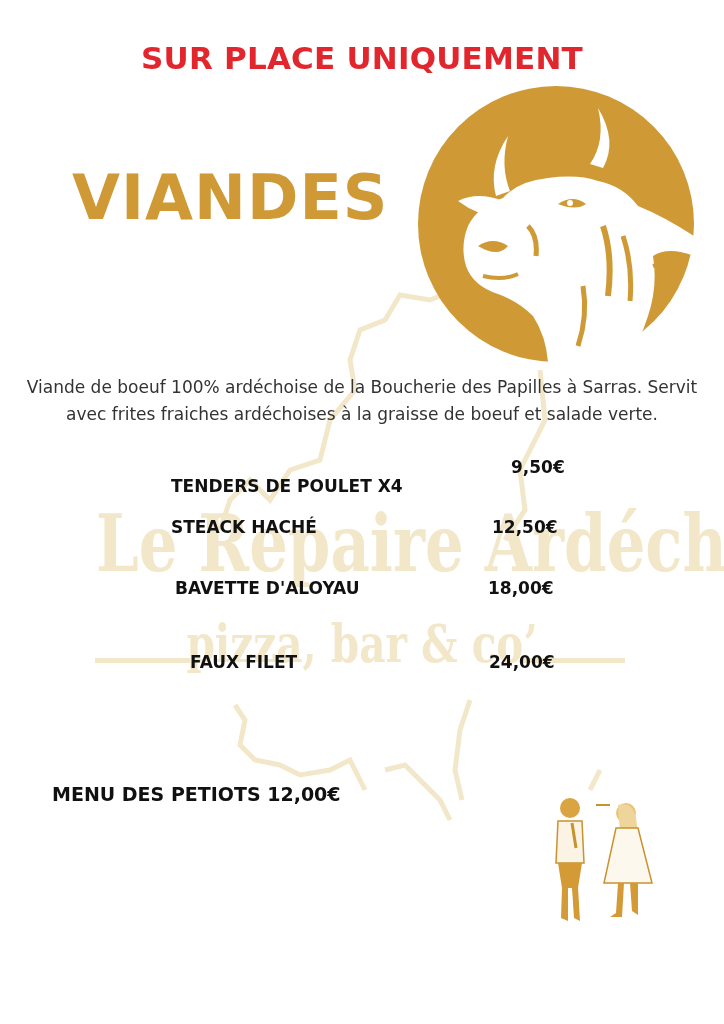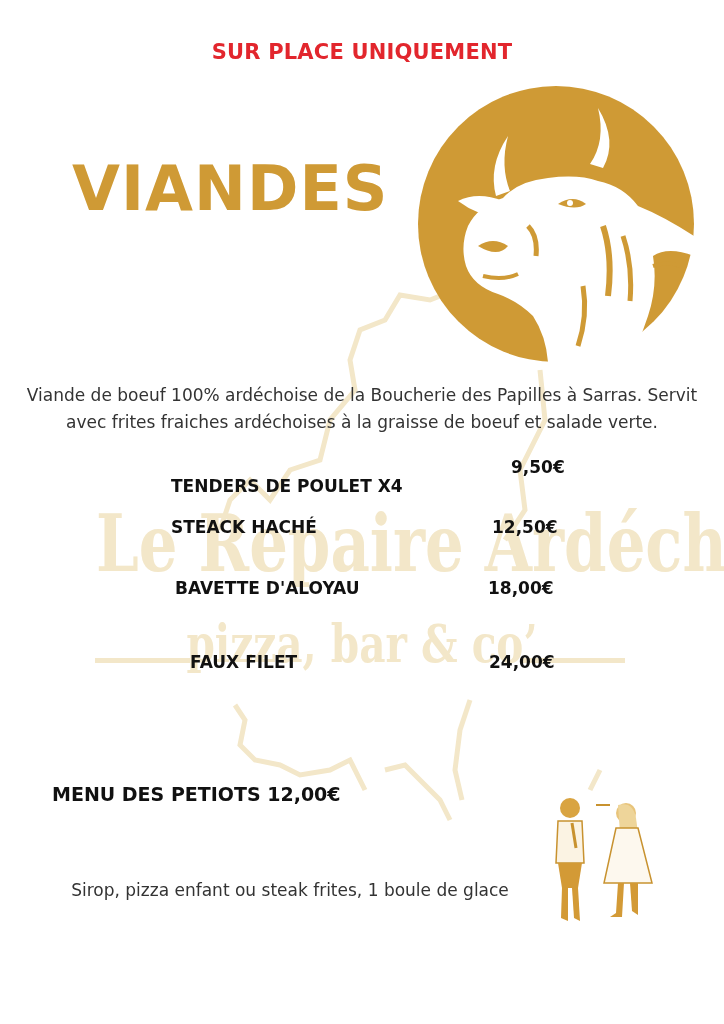--- a/index.html
+++ b/index.html
@@ -5,41 +5,41 @@
     html, body { margin: 0; padding: 0; }
     body {
       width: 724px; height: 1024px; background: #ffffff;
       position: relative; overflow: hidden;
       font-family: "DejaVu Sans", sans-serif;
     }
     .abs { position: absolute; }
     .banner {
       left: 0; width: 724px; top: 40px; text-align: center;
       font-family: "DejaVu Sans", sans-serif; font-weight: bold;
-      font-size: 21px; letter-spacing: 0.2px;
+      font-size: 31px; letter-spacing: 0.2px;
     }
     .title {
-      left: 72px; top: 152px; font-family: "DejaVu Sans", sans-serif;
+      left: 72px; top: 161px; font-family: "DejaVu Sans", sans-serif;
       font-weight: bold; font-size: 62px; letter-spacing: 1px;
     }
     .watermark-title {
       left: 20px; width: 690px; top: 505px; text-align: center;
       font-family: "DejaVu Serif", serif; font-weight: bold;
       font-size: 78px; line-height: 1; transform: scaleX(0.78); transform-origin: center;
       white-space: nowrap;
     }
     .watermark-sub {
       left: 0; width: 724px; top: 618px; text-align: center;
       font-family: "DejaVu Serif", serif; font-weight: bold;
       font-size: 52px; line-height: 1; transform: scaleX(0.78); transform-origin: center;
       white-space: nowrap;
     }
     .wm-line { height: 5px; top: 658px; }
     .desc {
-      left: 0; width: 724px; top: 382px; text-align: center;
+      left: 0; width: 724px; top: 374px; text-align: center;
       font-size: 17px; line-height: 27px; color: #333333;
     }
     .item-name, .item-price {
       font-family: "DejaVu Sans", sans-serif; font-weight: bold;
       font-size: 17px; color: #111111;
     }
     .kids-title {
       left: 52px; top: 783px; font-family: "DejaVu Sans", sans-serif;
       font-weight: bold; font-size: 19px; color: #111111;
     }
@@ -102,21 +102,20 @@
 <div class="abs item-price" style="left:492px;top:517px;">12,50€</div>
 
 <div class="abs item-name" style="left:175px;top:578px;">BAVETTE D'ALOYAU</div>
 <div class="abs item-price" style="left:488px;top:578px;">18,00€</div>
 
 <div class="abs item-name" style="left:172px;top:652px;margin-left:18px;">FAUX FILET</div>
 <div class="abs item-price" style="left:489px;top:652px;">24,00€</div>
 
 <div class="abs kids-title">MENU DES PETIOTS 12,00€</div>
 <div class="abs kids-desc">
-  <div>Sirop, pizza enfant ou steak frites, 1 boule de glace</div>
 </div>
 
 <div class="abs" style="left:548px;top:793px;width:115px;height:135px;">
   <svg width="115" height="135" viewBox="0 0 115 135">
 
     <circle cx="22" cy="15" r="10" fill="#d9a441"></circle>
     <path d="M10 28 L34 28 L36 70 L8 70 Z" fill="#fbf3e3" stroke="#c8922f" stroke-width="1.5"></path>
     <path d="M24 30 L28 55" stroke="#c8922f" stroke-width="3"></path>
     <path d="M10 70 L34 70 L30 95 L14 95 Z" fill="#d39a36"></path>
     <path d="M14 95 L13 125 L20 128 L20 95 Z" fill="#d39a36"></path>

